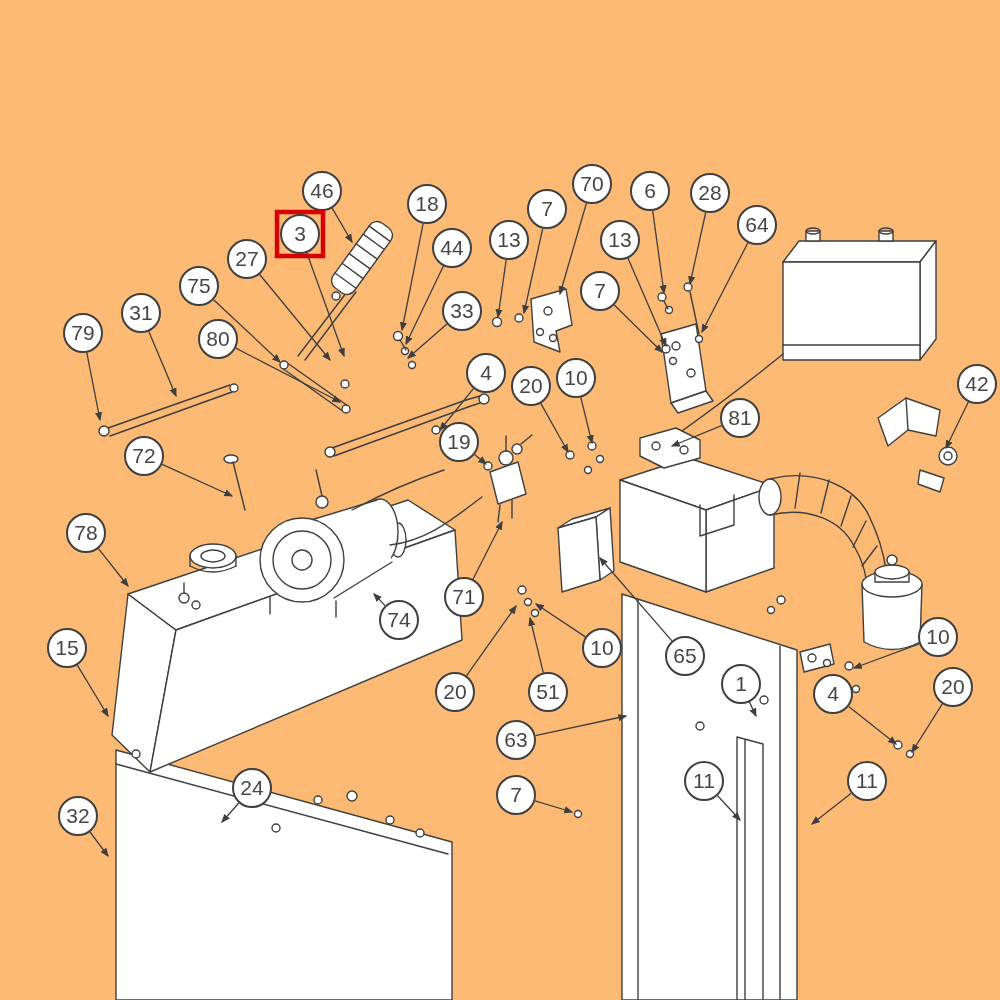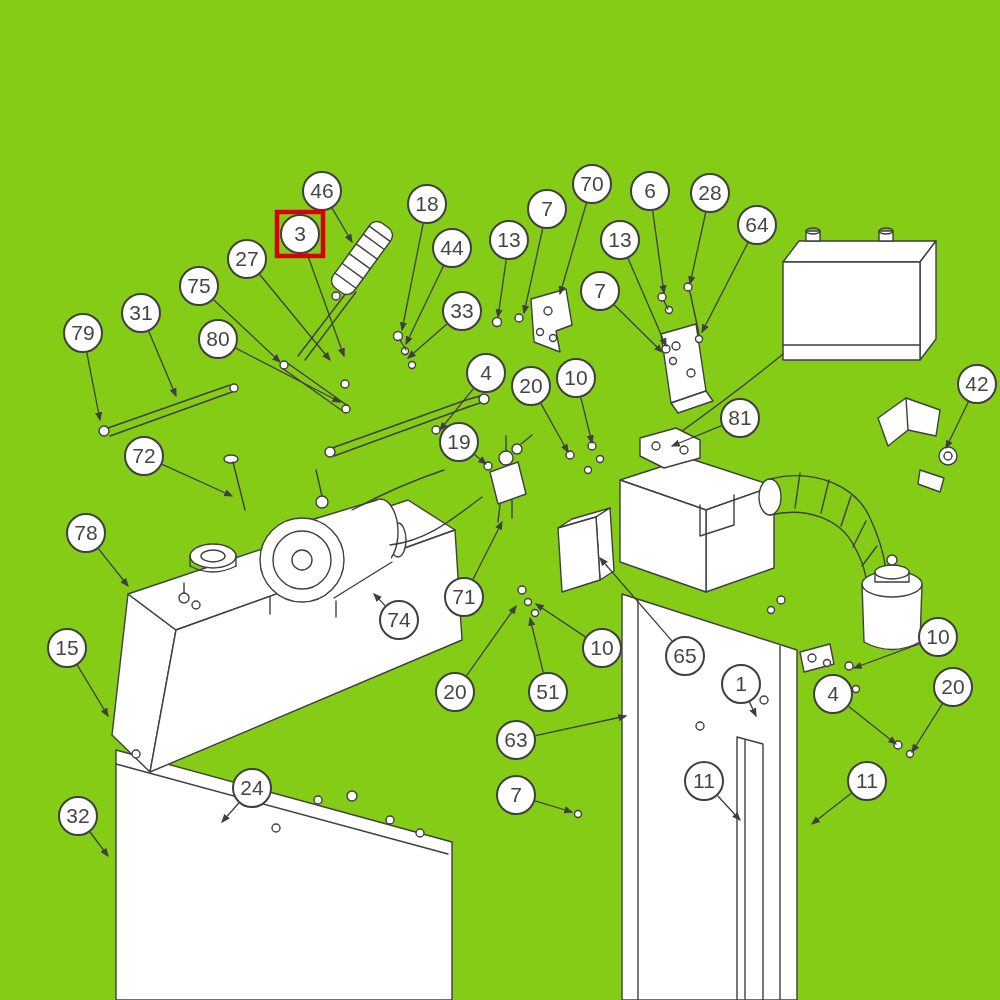--- a/index.html
+++ b/index.html
@@ -1,20 +1,20 @@
 <!DOCTYPE html>
 <html><head>
 <meta charset="utf-8">
 <style>
   html, body { margin: 0; padding: 0; background: #ffffff; }
   .canvas {
     position: relative;
     width: 1000px;
     height: 1000px;
-    background: #84cc16;
+    background: #fdba74;
     overflow: hidden;
     font-family: "Liberation Sans", sans-serif;
   }
   svg { display: block; width: 1000px; height: 1000px; }
 
   
   .art path, .art circle, .art ellipse, .art rect, .art line {
     stroke: #3f3f3f;
     stroke-width: 1.4;
     fill: none;

